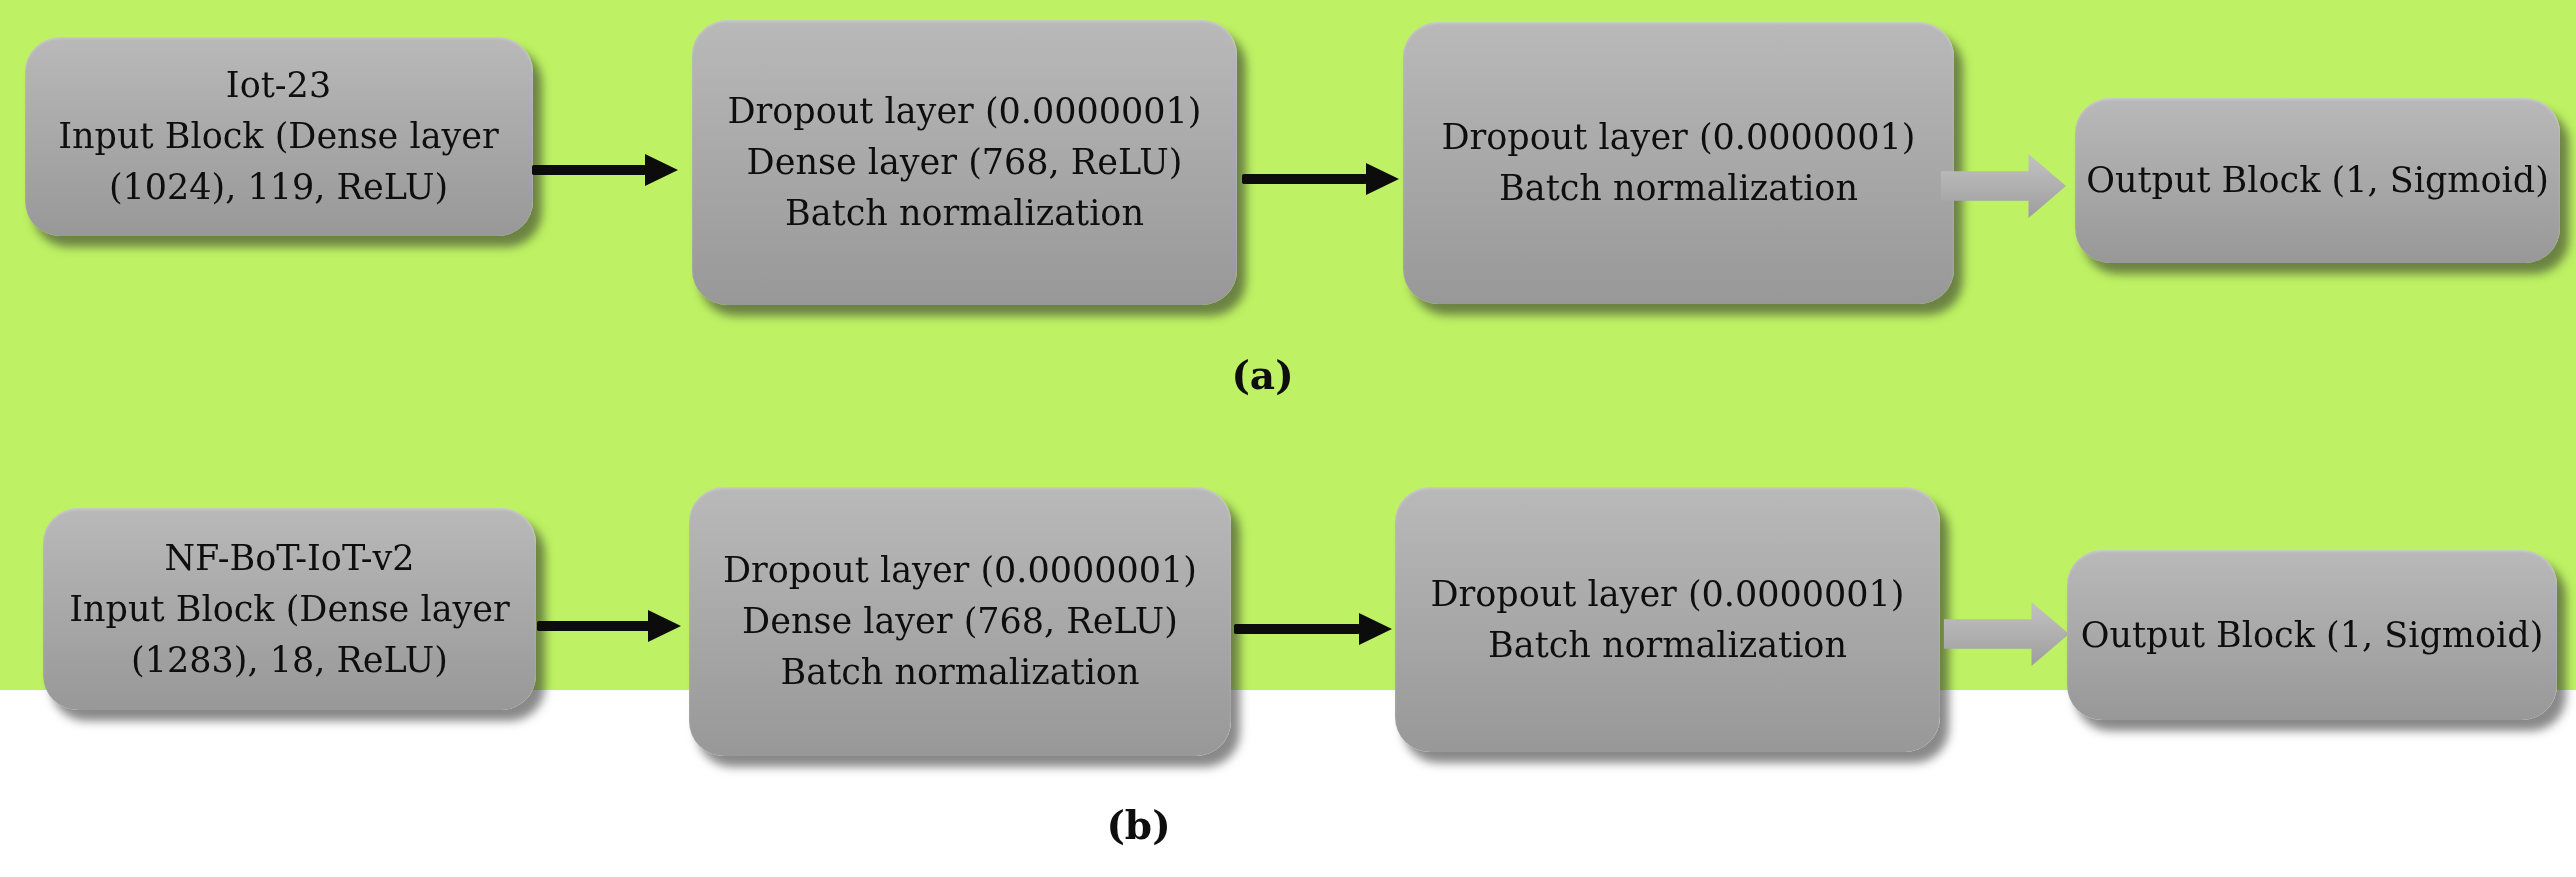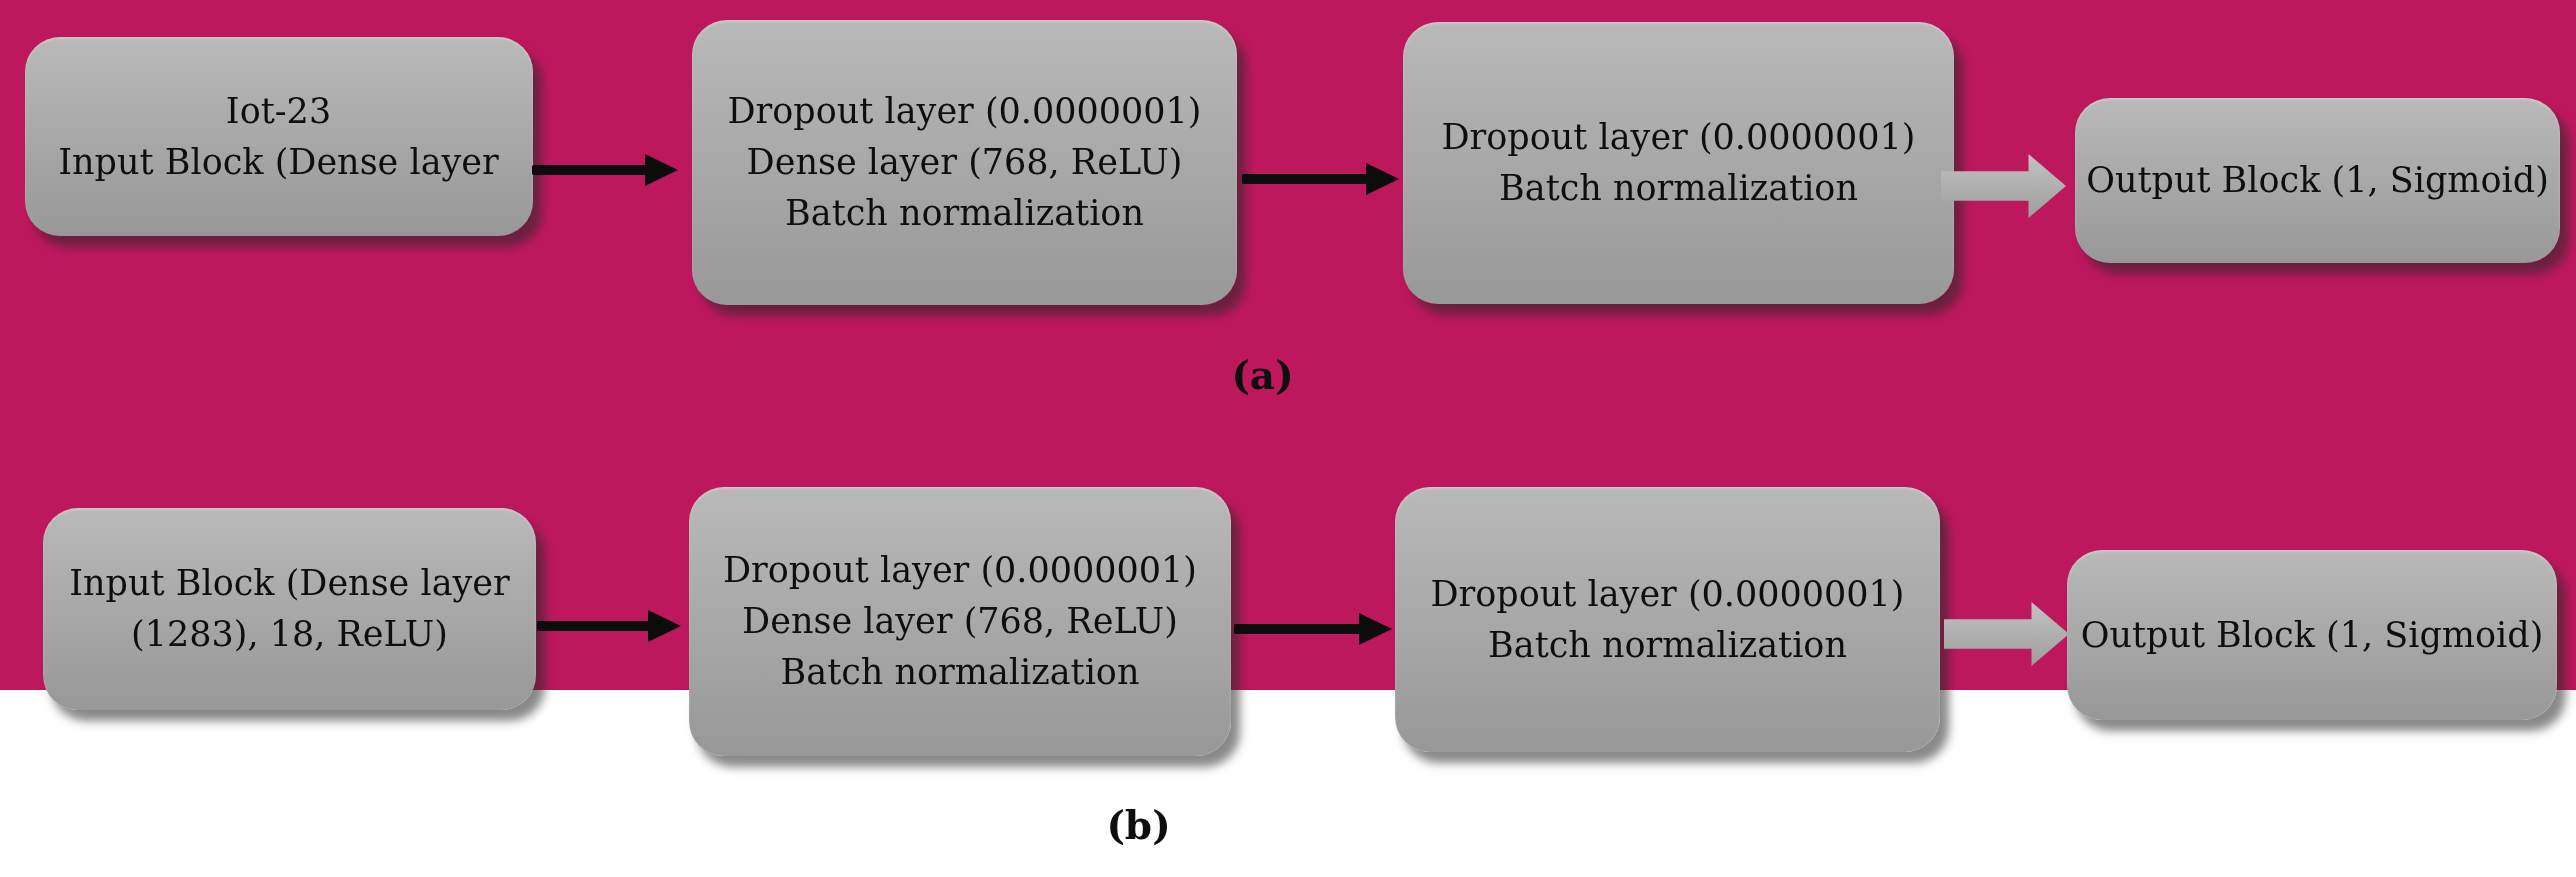--- a/index.html
+++ b/index.html
@@ -7,21 +7,21 @@
     padding: 0;
     width: 2576px;
     height: 877px;
     background: #ffffff;
     overflow: hidden;
   }
   .canvas {
     position: relative;
     width: 2576px;
     height: 690px;
-    background: #be185d;
+    background: #bef264;
     font-family: "DejaVu Serif", "Liberation Serif", serif;
     color: #0e0e0e;
   }
   
   .block {
     position: absolute;
     border-radius: 35px;
     background: linear-gradient(180deg, #b9b9b9 0%, #aaaaaa 45%, #989898 100%);
     box-shadow: 8.6px 11px 9.8px rgba(40, 40, 40, 0.55),
                 inset 0 1.8px 2.4px rgba(255, 255, 255, 0.25);
@@ -96,20 +96,21 @@
   #caption-b { left: 1065px; top: 802px; }
 </style>
 </head>
 <body>
 
 <div class="canvas">
 
   <div class="block" id="block-a1">
     <span>Iot-23</span>
     <span>Input Block (Dense layer</span>
+    <span>(1024), 119, ReLU)</span>
   </div>
 
   <div class="arrow-black" id="arrow-a1">
     <div class="shaft"></div>
     <div class="head"></div>
   </div>
 
   <div class="block" id="block-a2">
     <span>Dropout layer (0.0000001)</span>
     <span>Dense layer (768, ReLU)</span>
@@ -128,20 +129,21 @@
 
   <div class="arrow-gray" id="arrow-a3"></div>
 
   <div class="block" id="block-a4">
     <span>Output Block (1, Sigmoid)</span>
   </div>
 
   <div class="caption" id="caption-a">(a)</div>
 
   <div class="block" id="block-b1">
+    <span>NF-BoT-IoT-v2</span>
     <span>Input Block (Dense layer</span>
     <span>(1283), 18, ReLU)</span>
   </div>
 
   <div class="arrow-black" id="arrow-b1">
     <div class="shaft"></div>
     <div class="head"></div>
   </div>
 
   <div class="block" id="block-b2">

